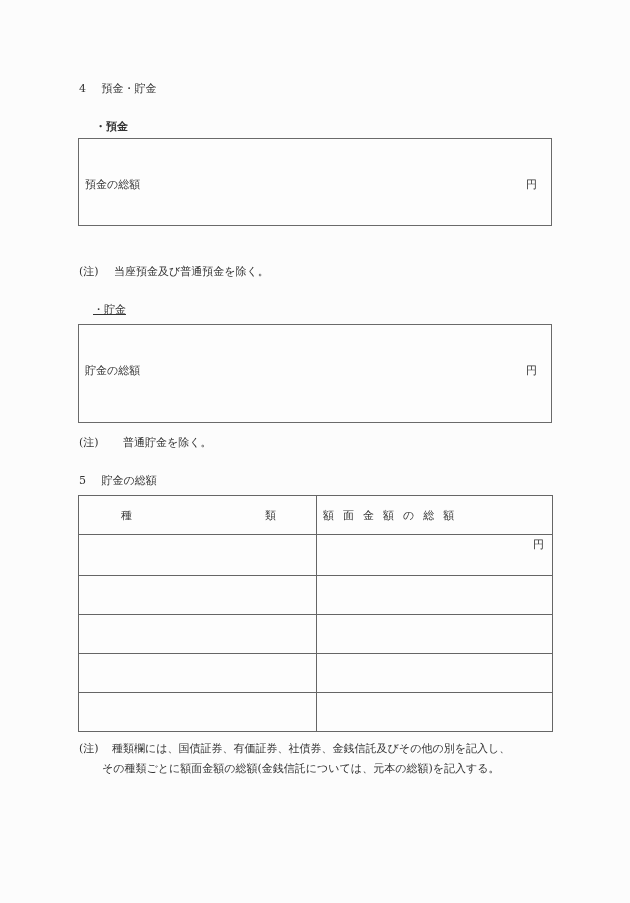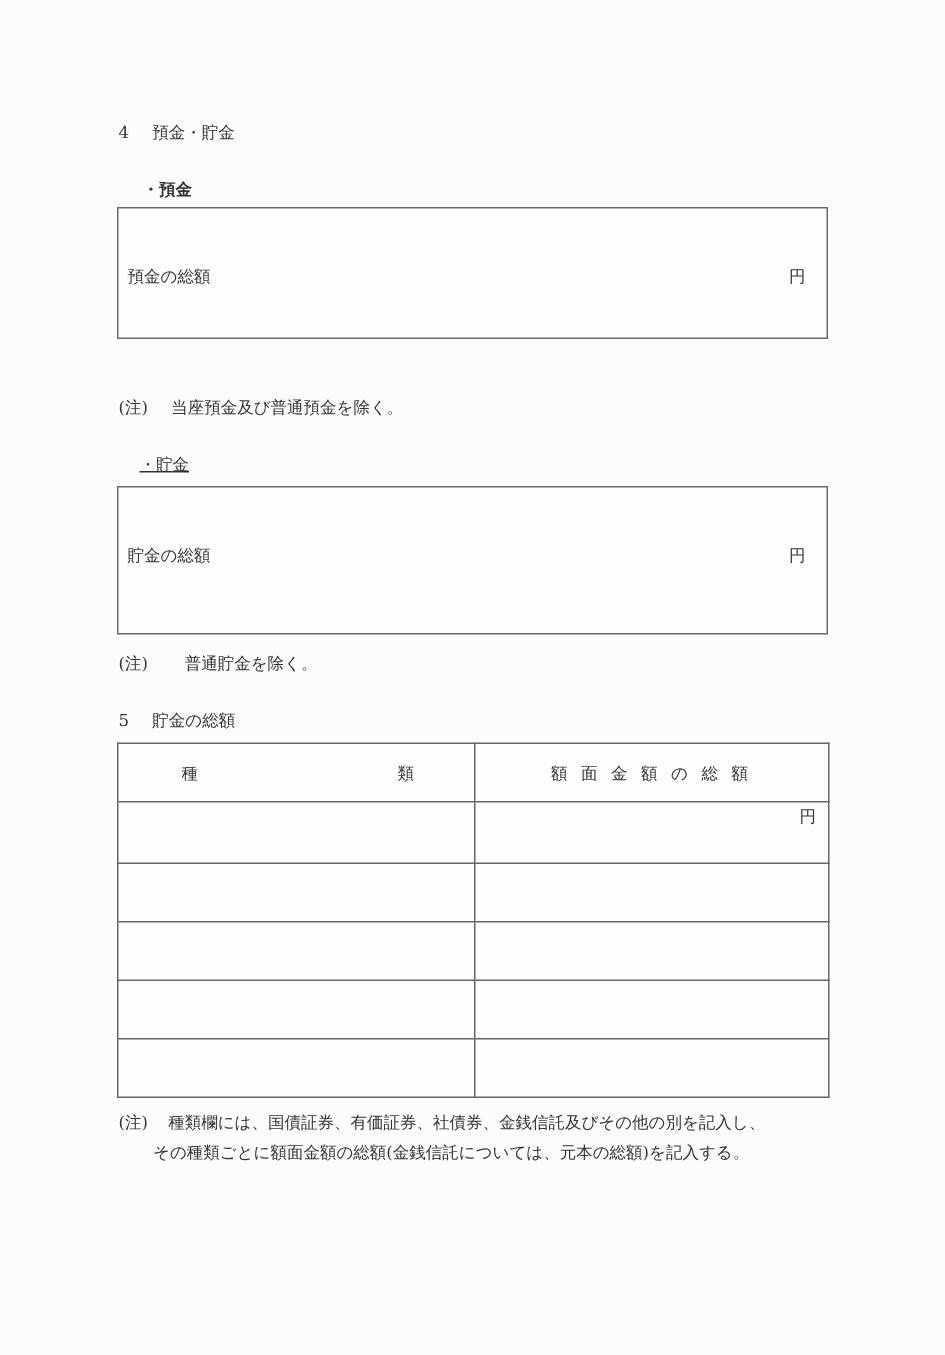--- a/index.html
+++ b/index.html
@@ -32,21 +32,21 @@
   table.sec td, table.sec th {
     border: 1px solid #666;
     height: 38px;
     padding: 0;
     font-weight: normal;
     vertical-align: middle;
     background: #fdfdfd;
   }
   table.sec th.c1 { width: 237px; }
   .hdr1 { display: flex; justify-content: space-between; padding: 0 40px 0 42px; }
-  .hdr2 { text-align: center; letter-spacing: 9px; padding-left: 6px; }
+  .hdr2 { text-align: left; letter-spacing: 9px; padding-left: 6px; }
   td.yen { vertical-align: top !important; text-align: right; padding-right: 8px !important; padding-top: 2px !important; }
 </style>
 </head>
 <body>
 
 <div class="abs" style="left:79px; top:81px;">
   <span>4</span>
   <span style="margin-left:12px;">預金・貯金</span>
 </div>
 

